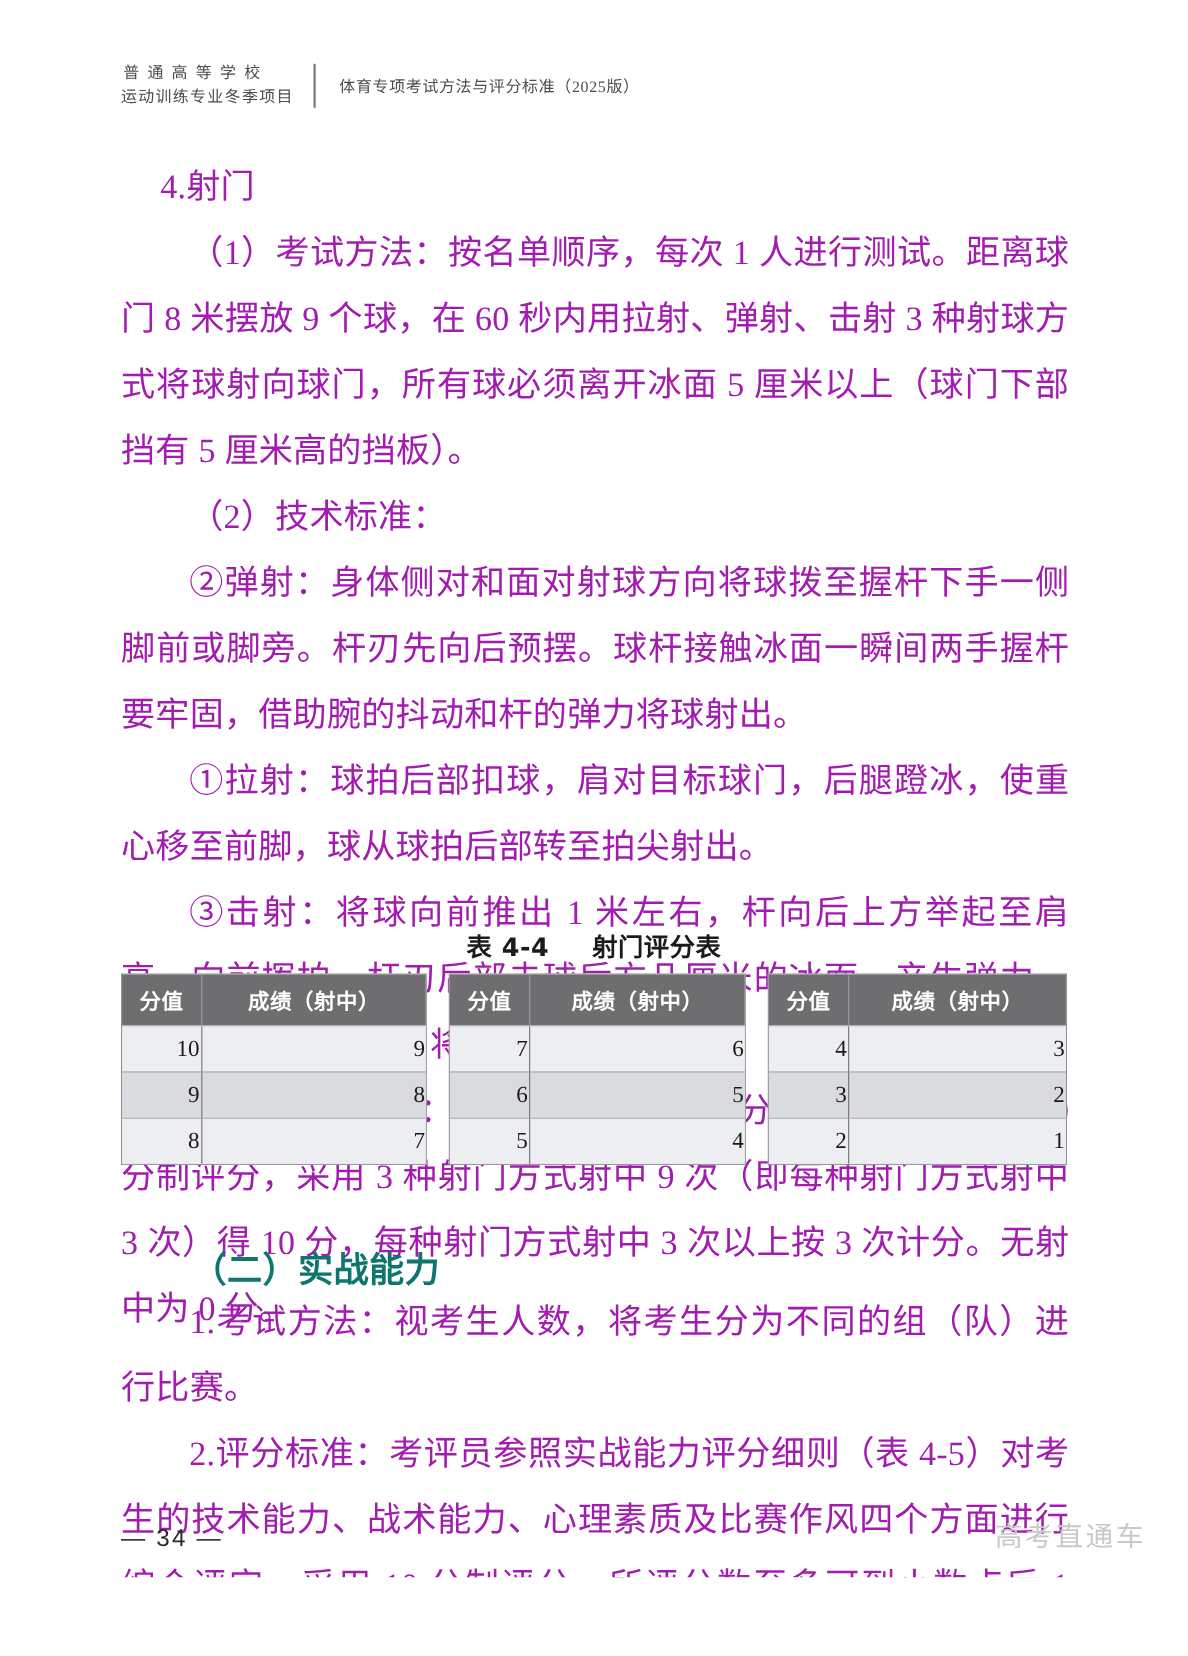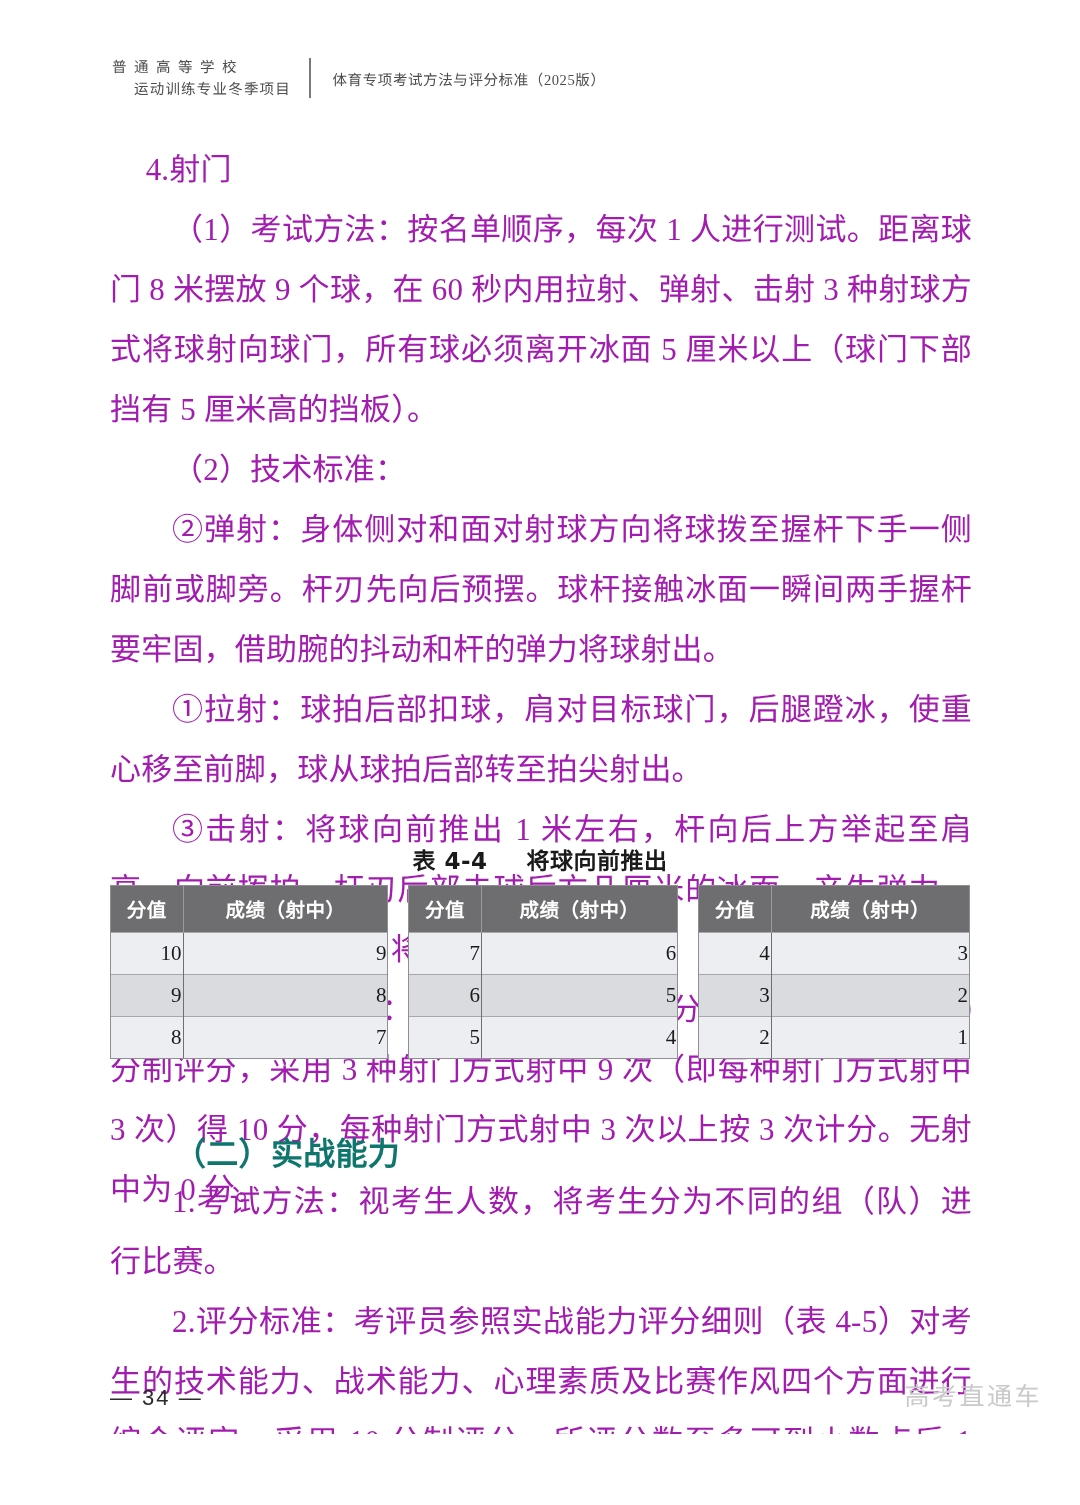--- a/index.html
+++ b/index.html
@@ -37,21 +37,20 @@
     color: #4d4d4d;
     letter-spacing: 0.5px;
     white-space: nowrap;
   }
   .rh-left .rh-line1 {
     letter-spacing: 7.5px;
     padding-left: 2px;
   }
   .rh-left .rh-line2 {
     letter-spacing: 1.2px;
-    margin-left: 24px;
   }
   .rh-rule {
     width: 1.5px;
     height: 40px;
     background: #7a7a7a;
     margin: 0 22px 0 18px;
   }
   .rh-right {
     font-size: 14.5px;
     color: #4d4d4d;
@@ -206,21 +205,21 @@
     <p class="para indent2">（2）技术标准：</p>
     <p class="para indent2">②弹射：身体侧对和面对射球方向将球拨至握杆下手一侧脚前或脚旁。杆刃先向后预摆。球杆接触冰面一瞬间两手握杆要牢固，借助腕的抖动和杆的弹力将球射出。</p>
     <p class="para indent2">①拉射：球拍后部扣球，肩对目标球门，后腿蹬冰，使重心移至前脚，球从球拍后部转至拍尖射出。</p>
     <p class="para indent2">③击射：将球向前推出 1 米左右，杆向后上方举起至肩高，向前挥拍，杆刃后部击球后方几厘米的冰面，产生弹力，顺势挥拍指向目标，将球击出。</p>
     <p class="para indent2">（3）评分标准：考评员根据射门评分表（表 4-4），按 10 分制评分，采用 3 种射门方式射中 9 次（即每种射门方式射中 3 次）得 10 分，每种射门方式射中 3 次以上按 3 次计分。无射中为 0 分。</p>
   </div>
 
   <div class="table-title">
     <span>表 4-4</span>
     <span class="ttl-gap"></span>
-    <span>将球向前推出</span>
+    <span>射门评分表</span>
   </div>
 
   <div class="score-table">
 
     <div class="tbl-block b1">
       <table>
         <thead>
           <tr>
             <th class="col-score">分值</th>
             <th>成绩（射中）</th>

